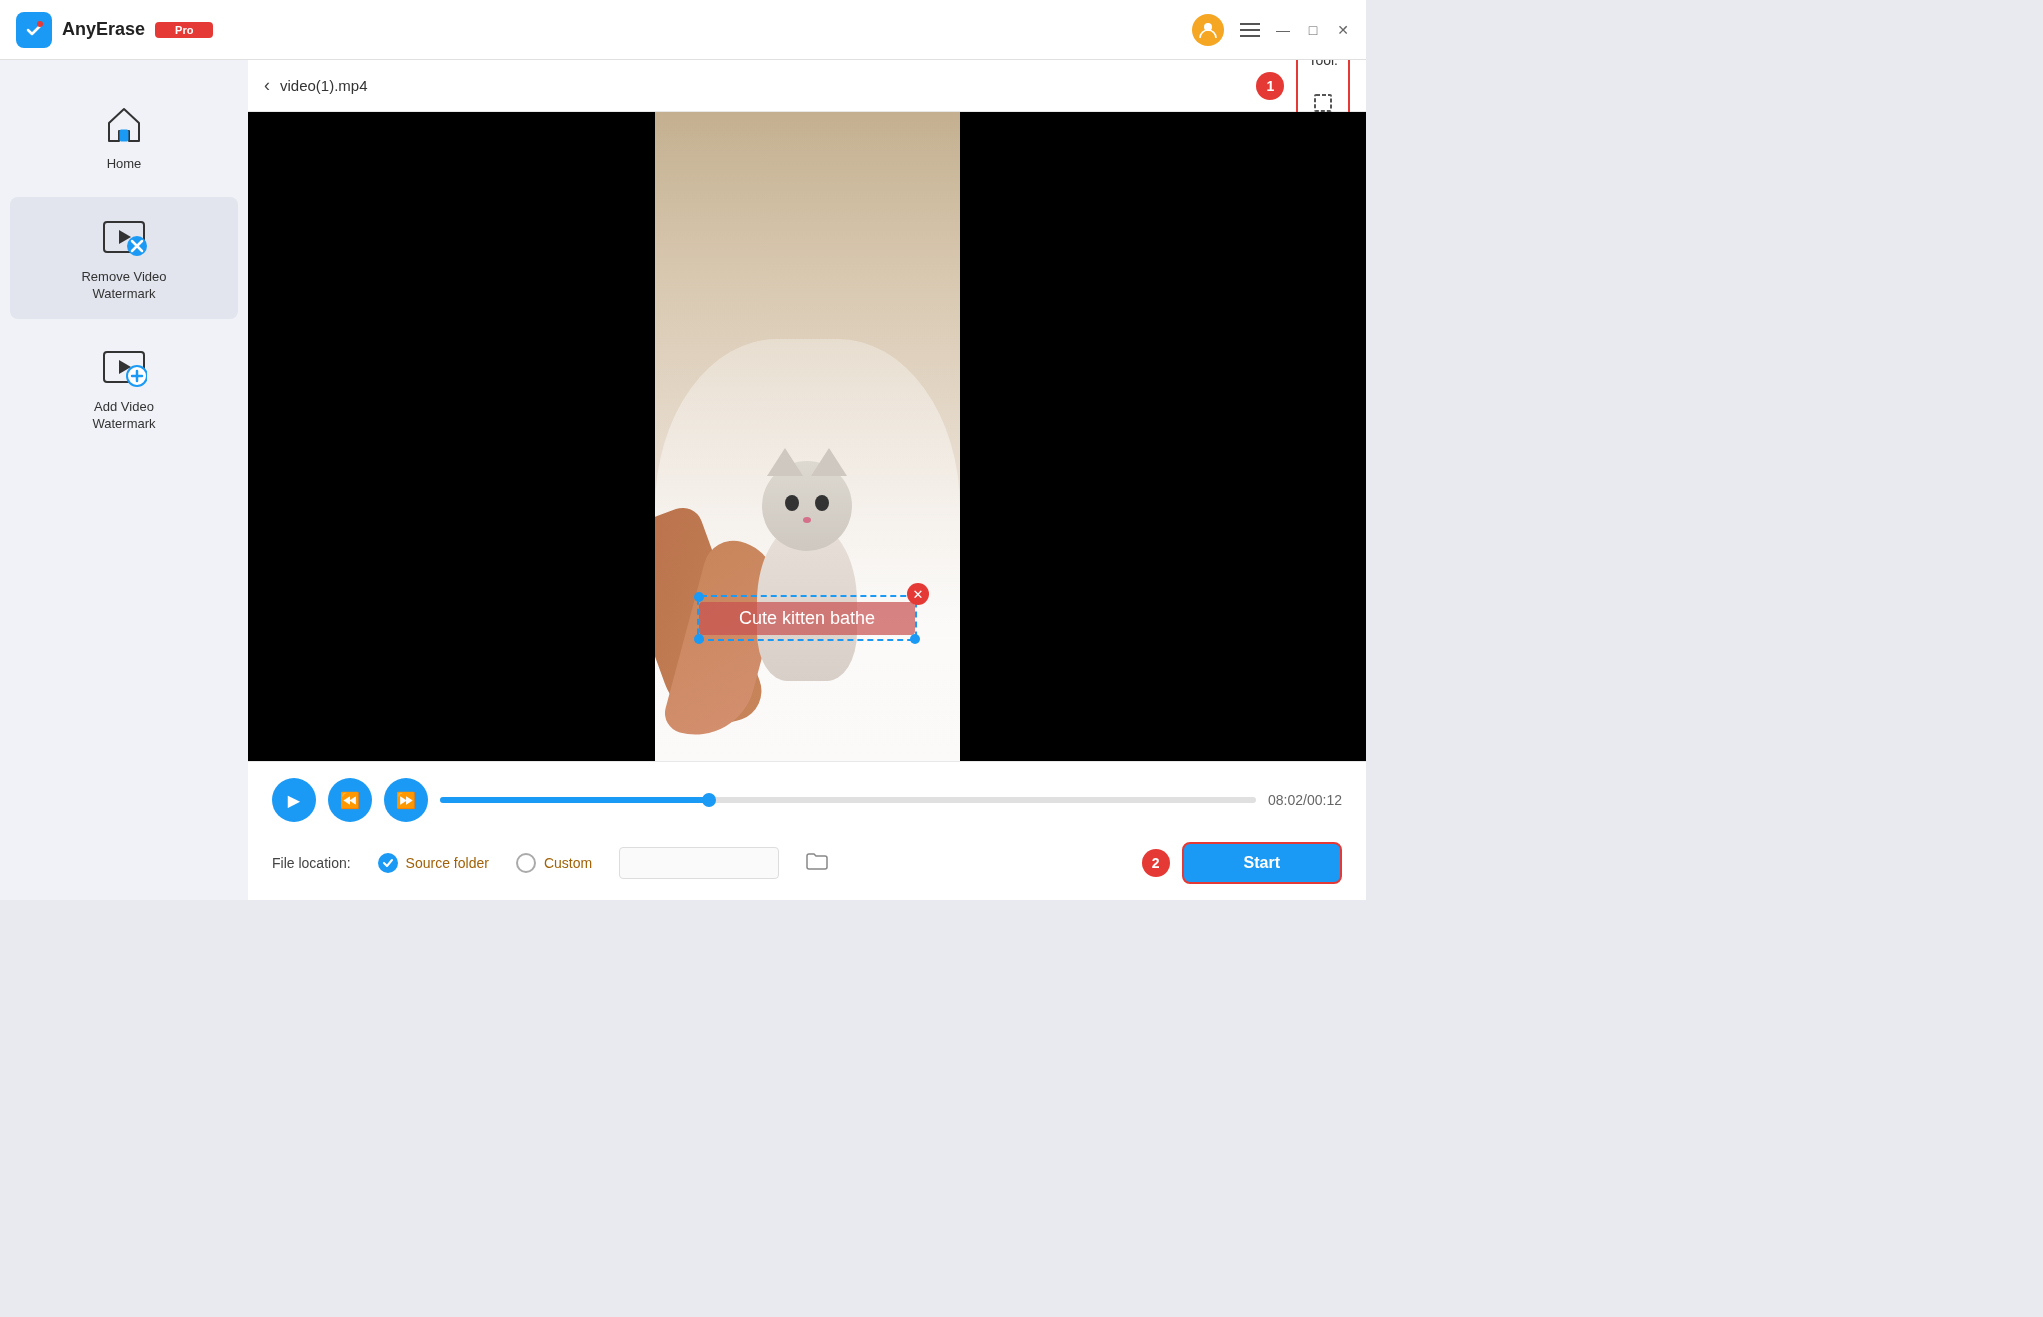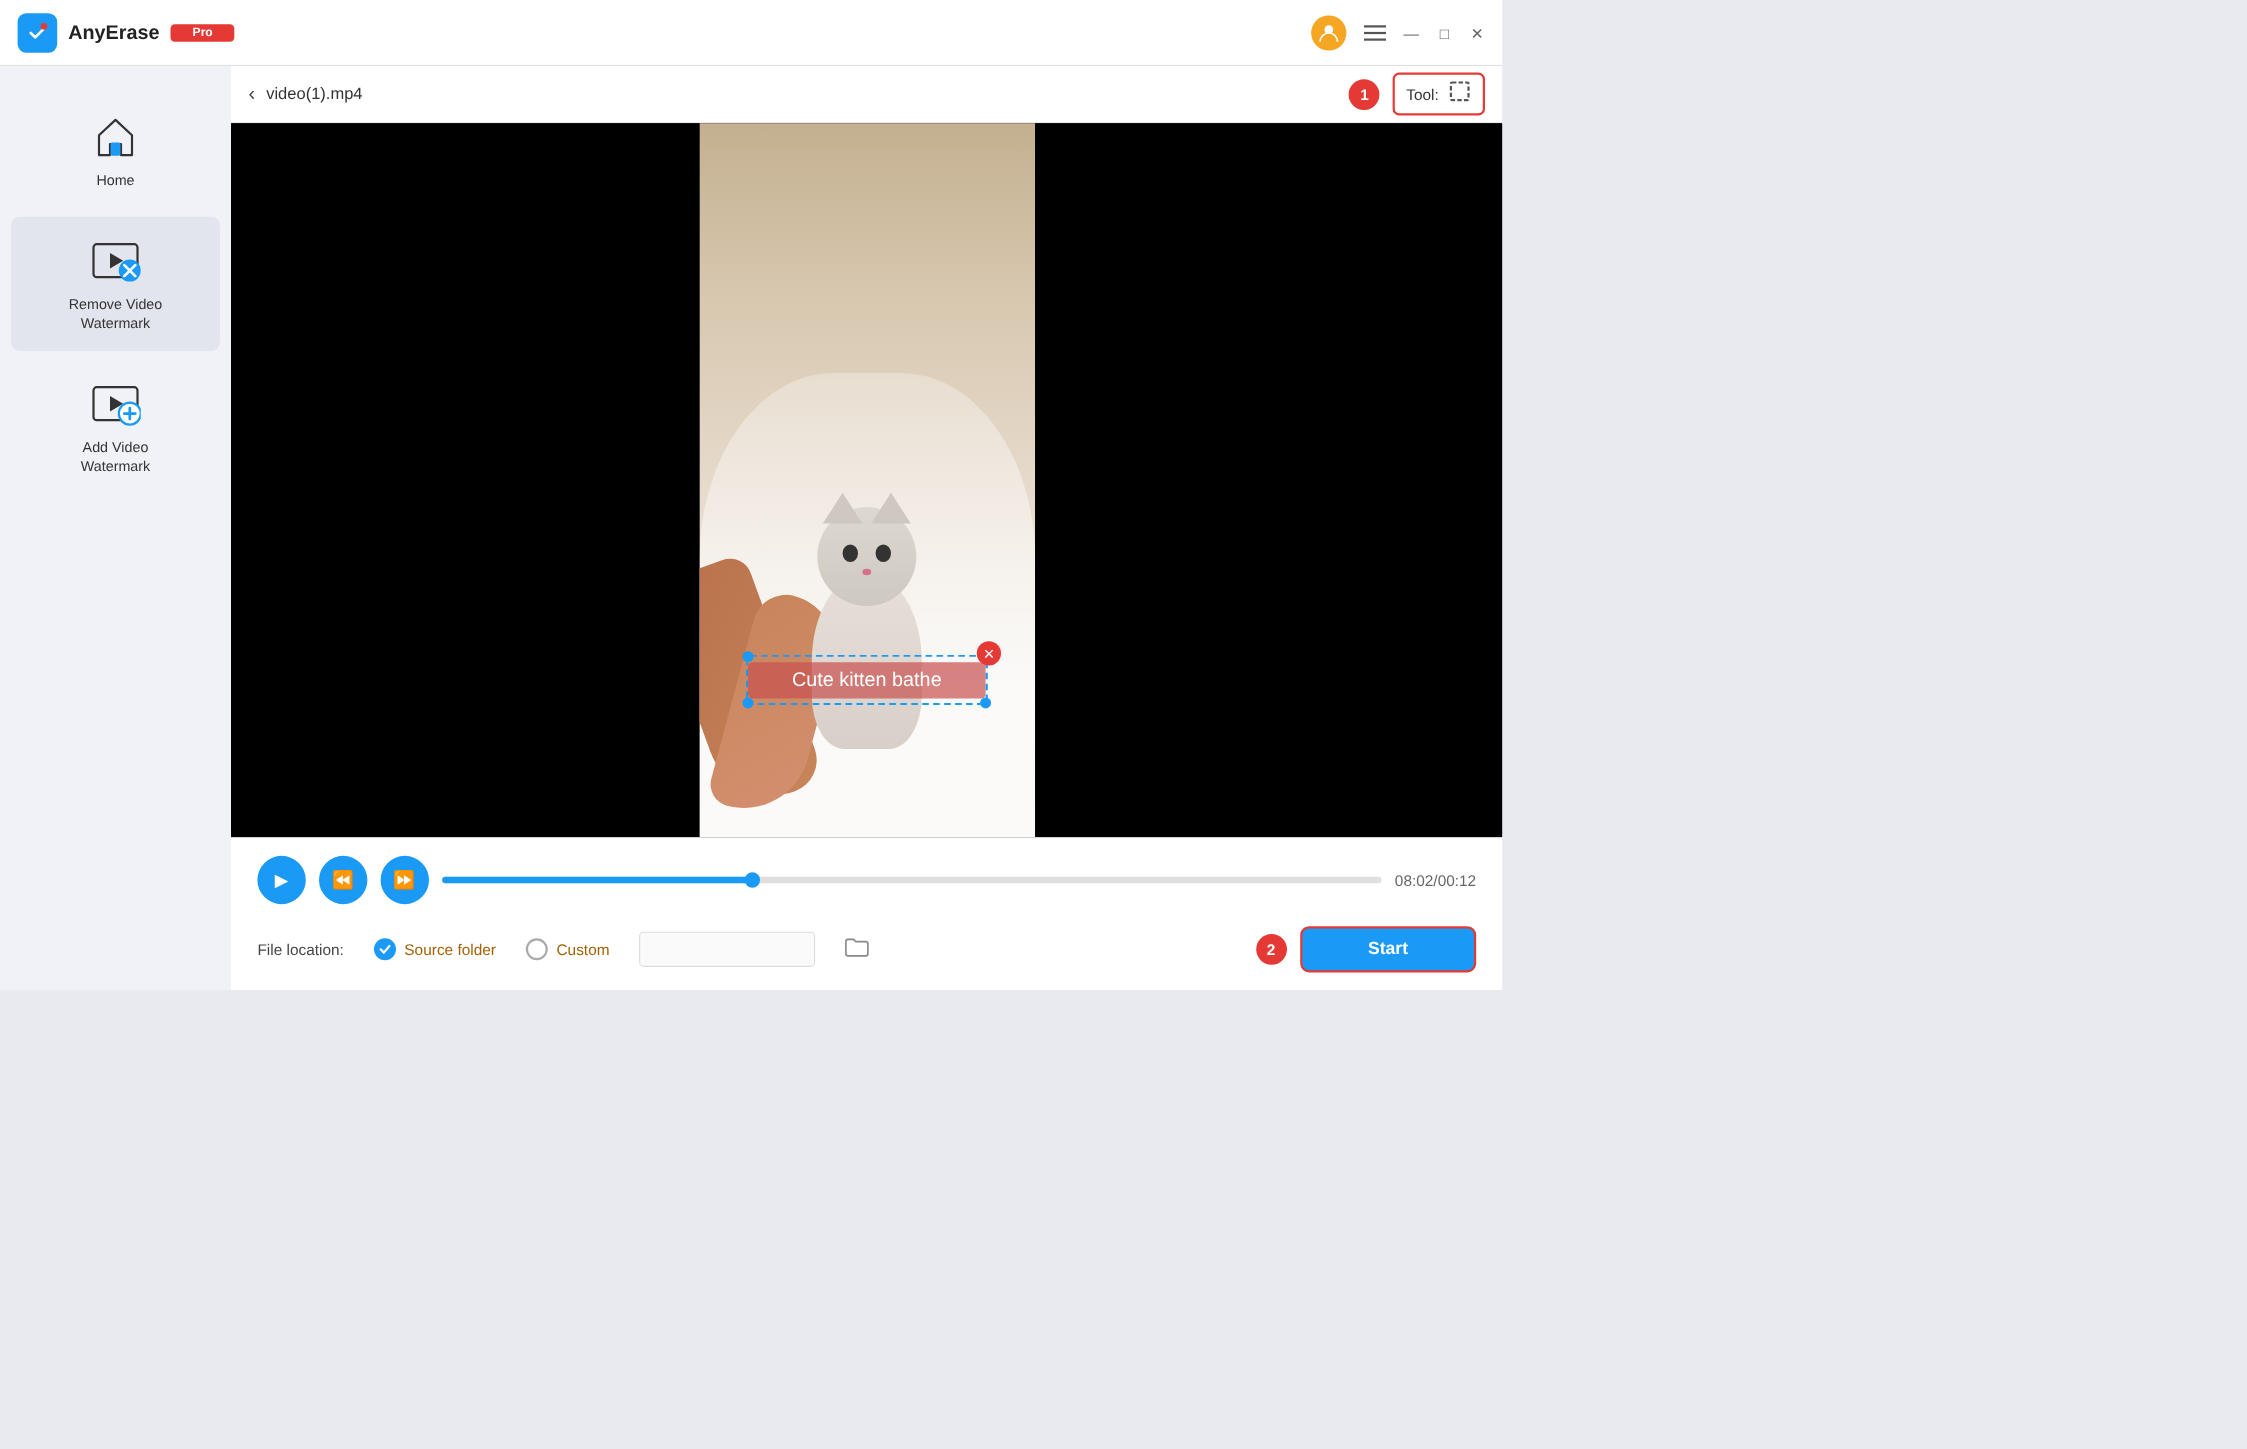--- a/index.html
+++ b/index.html
@@ -83,21 +83,21 @@
 
     
     .main-layout {
       display: flex;
       flex: 1;
       overflow: hidden;
     }
 
     
     .sidebar {
-      width: 210px;
+      width: 248px;
       background: #f0f2f7;
       display: flex;
       flex-direction: column;
       padding: 20px 0;
       flex-shrink: 0;
     }
     .sidebar-item {
       display: flex;
       flex-direction: column;
       align-items: center;
@@ -171,24 +171,25 @@
       color: white;
       font-size: 14px;
       font-weight: 700;
       display: flex;
       align-items: center;
       justify-content: center;
     }
     .tool-selector {
       display: flex;
       align-items: center;
-      gap: 8px;
+      gap: 24px;
       border: 2px solid #e53935;
       border-radius: 6px;
       padding: 4px 10px;
+      flex-direction: column;
     }
     .tool-label {
       font-size: 14px;
       color: #333;
     }
     .tool-icon {
       font-size: 18px;
       color: #555;
     }
 

